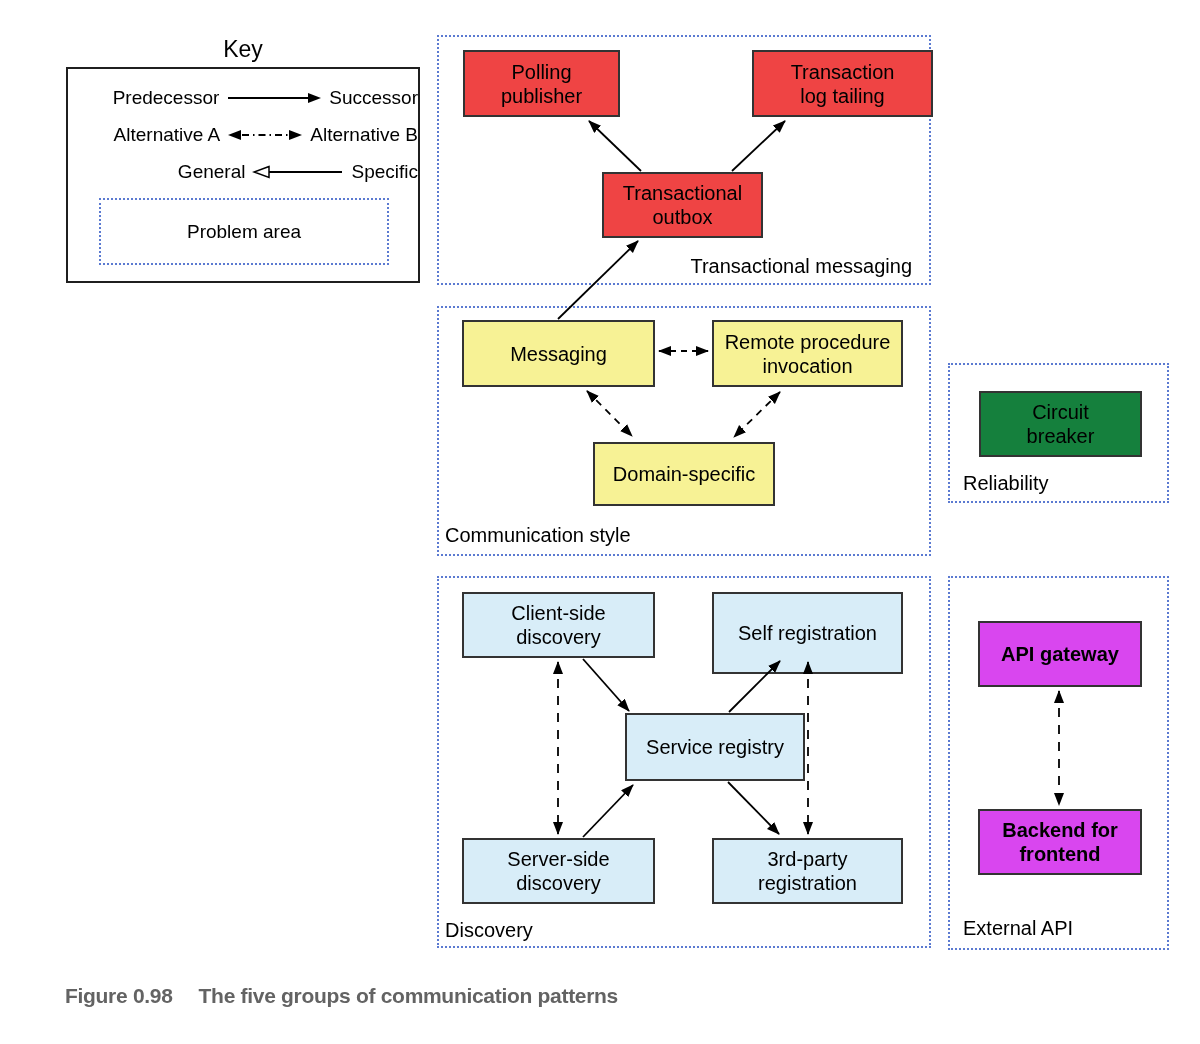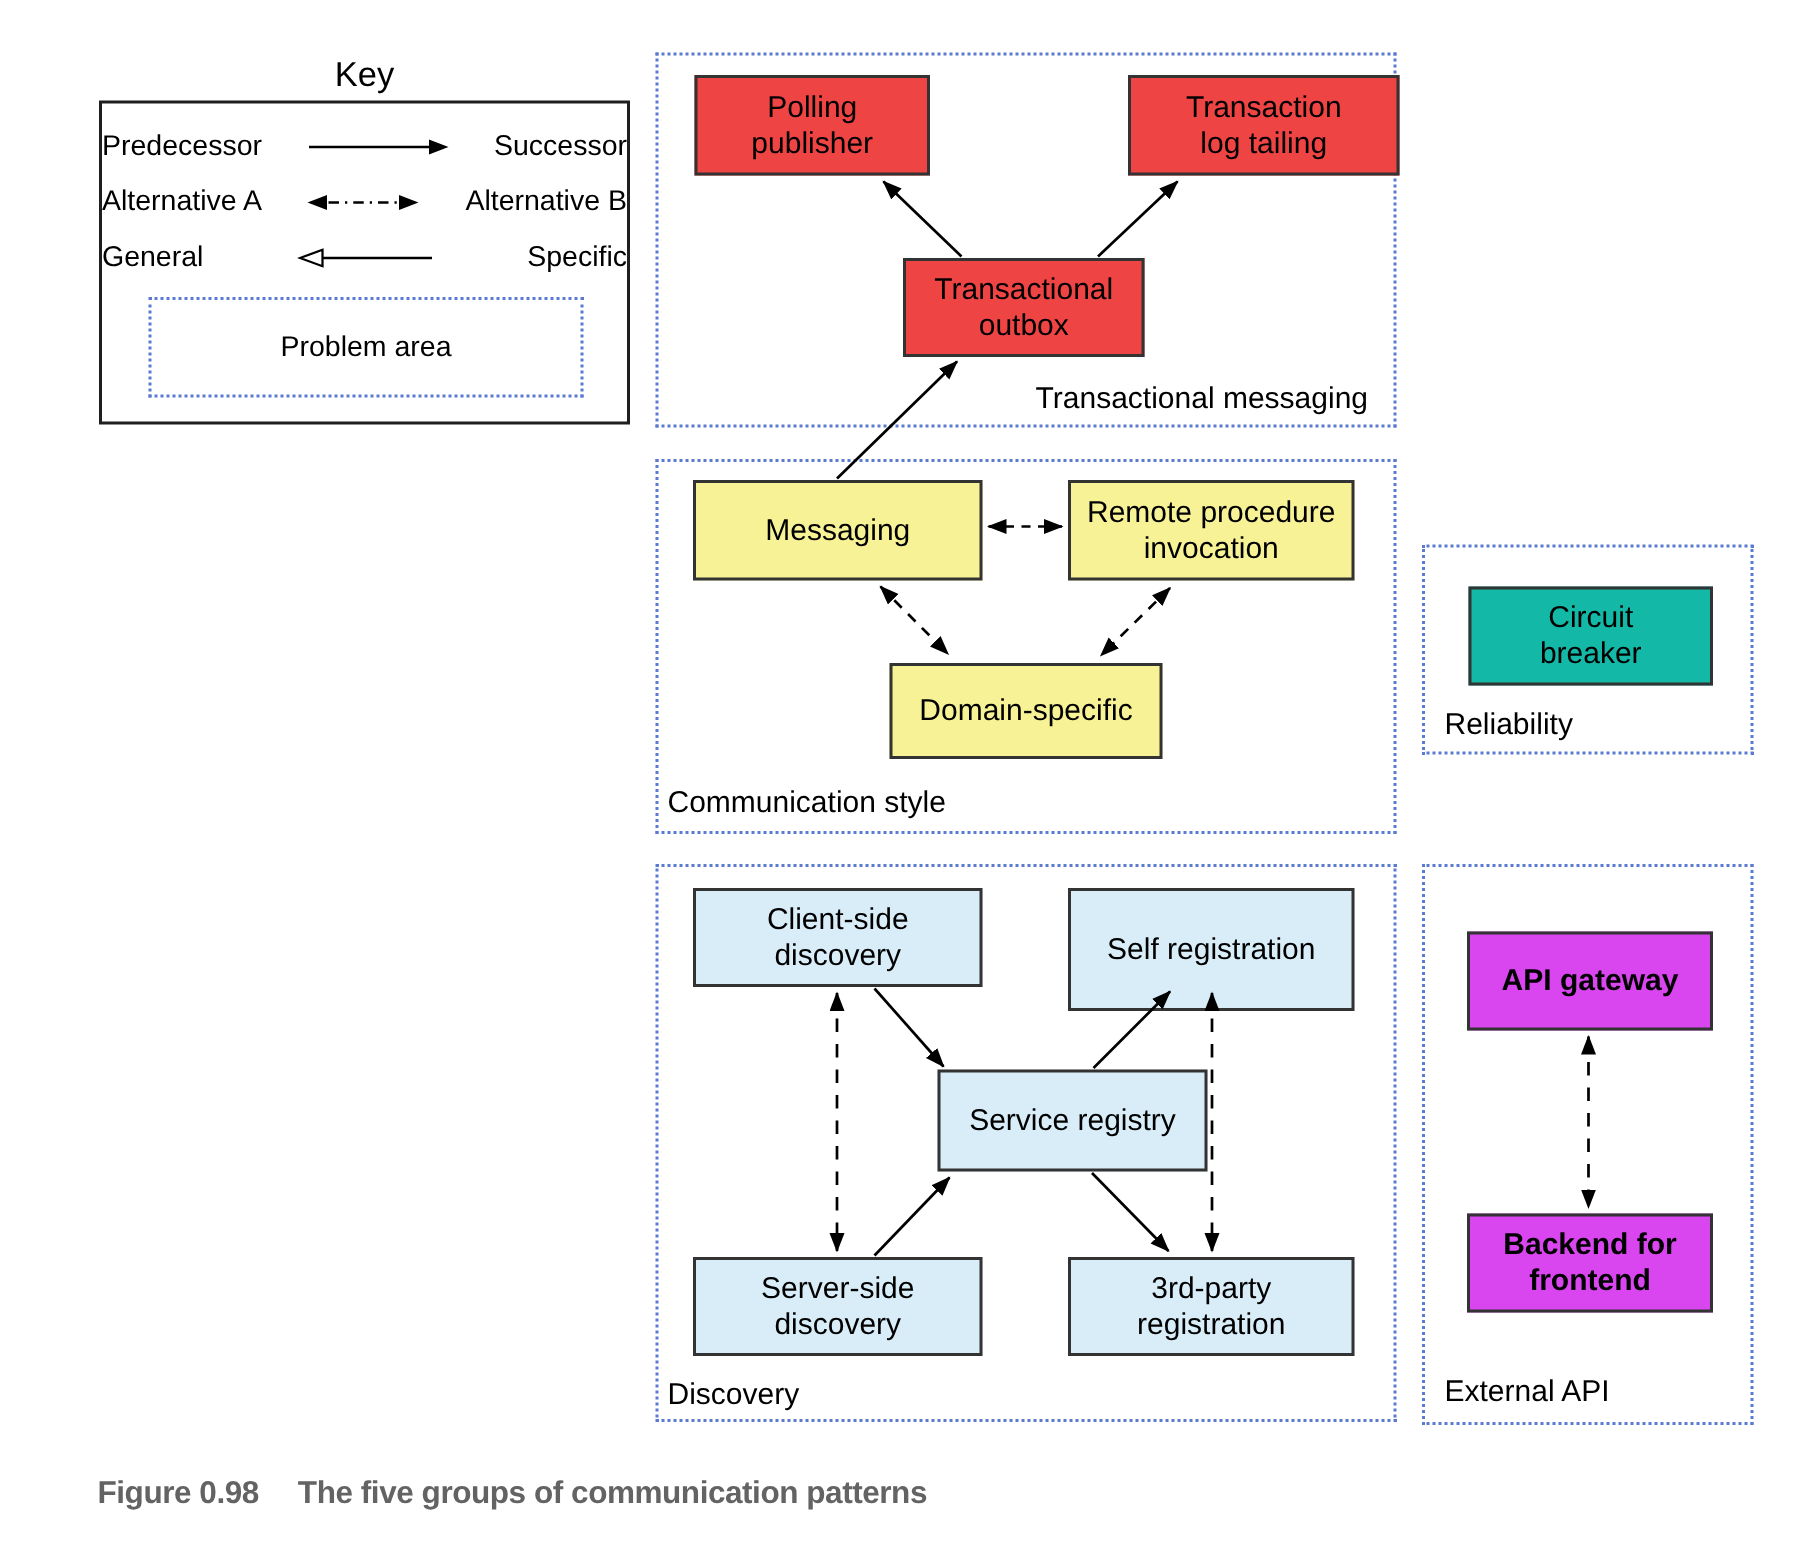--- a/index.html
+++ b/index.html
@@ -10,22 +10,22 @@
   
   #key-title{
     position:absolute;left:66px;top:36px;width:354px;text-align:center;
     font-size:23px;line-height:26px;
   }
   #key-box{
     position:absolute;left:66px;top:67px;width:354px;height:216px;
     border:2px solid #1f1f1f;box-sizing:border-box;
   }
   .legend-row{
-    display:flex;align-items:center;justify-content:space-between;
-    height:24px;font-size:19px;white-space:nowrap;
+    display:flex;align-items:center;justify-content:flex-end;
+    height:24px;font-size:19px;white-space:nowrap;padding-left:36px;
   }
   .legend-row .glyph{margin:0 7px;flex:0 0 auto;display:block;}
   #legend-rows{display:flex;flex-direction:column;gap:13px;padding-top:17px;}
   #problem-area{
     position:absolute;left:31px;top:129px;width:290px;height:67px;
     border:2px dotted #5b7ad1;box-sizing:border-box;
     display:flex;align-items:center;justify-content:center;font-size:19px;
   }
   
   .area{position:absolute;border:2px dotted #5b7ad1;box-sizing:border-box;}
@@ -41,21 +41,21 @@
   #area-external-api{left:948px;top:576px;width:221px;height:374px;}
   #label-external-api{left:13px;bottom:9px;}
   
   .node{
     position:absolute;display:flex;align-items:center;justify-content:center;
     text-align:center;font-size:20px;line-height:24px;
     border:2px solid #333333;box-sizing:border-box;
   }
   .fill-lavender{background:#ef4444;}
   .fill-yellow{background:#f7f295;}
-  .fill-pink{background:#14b8a6;}
+  .fill-pink{background:#15803d;}
   .fill-blue{background:#d8edf8;}
   .fill-teal{background:#d946ef;font-weight:bold;}
   #node-polling-publisher{left:463px;top:50px;width:157px;height:67px;}
   #node-transaction-log-tailing{left:752px;top:50px;width:181px;height:67px;}
   #node-transactional-outbox{left:602px;top:172px;width:161px;height:66px;}
   #node-messaging{left:462px;top:320px;width:193px;height:67px;}
   #node-remote-procedure-invocation{left:712px;top:320px;width:191px;height:67px;}
   #node-domain-specific{left:593px;top:442px;width:182px;height:64px;}
   #node-circuit-breaker{left:979px;top:391px;width:163px;height:66px;}
   #node-client-side-discovery{left:462px;top:592px;width:193px;height:66px;}

